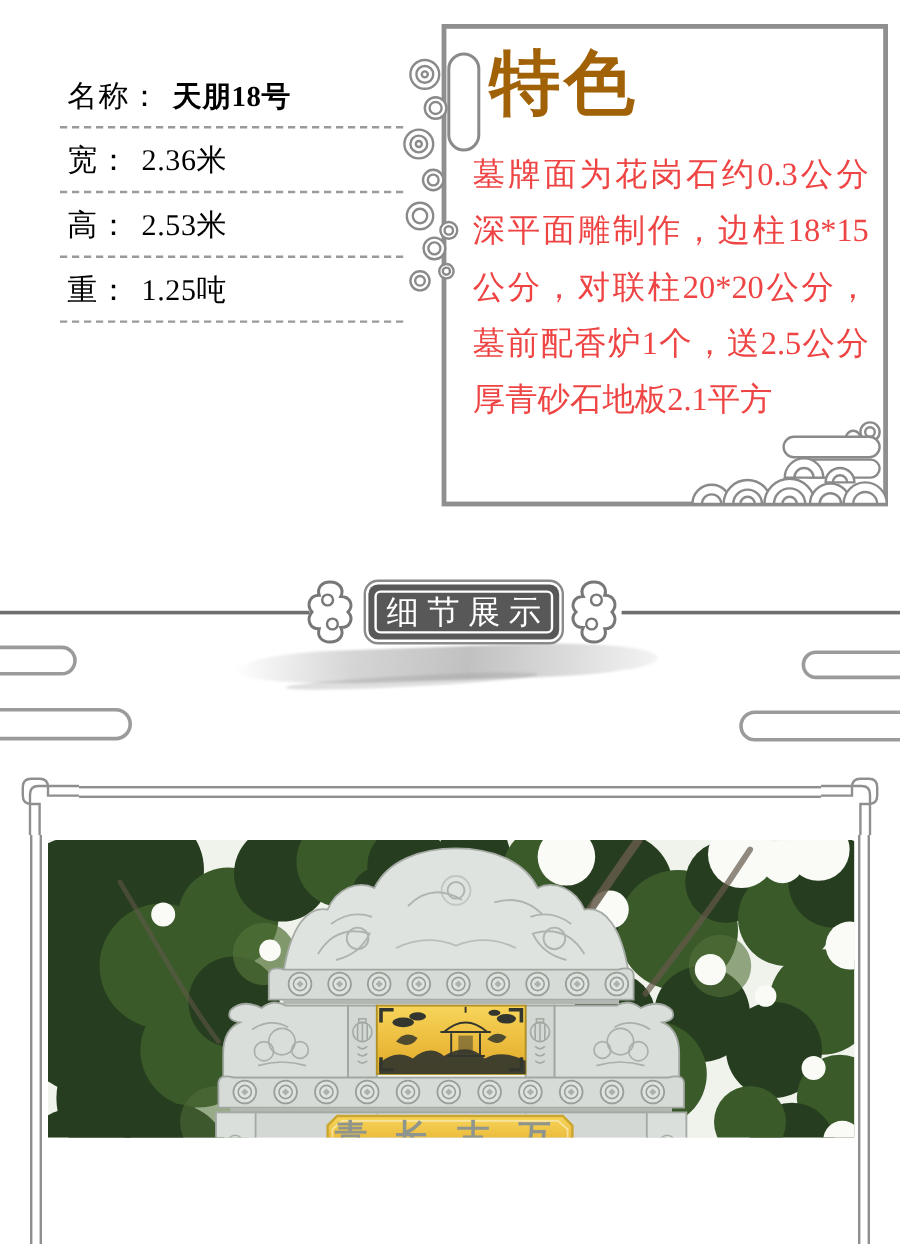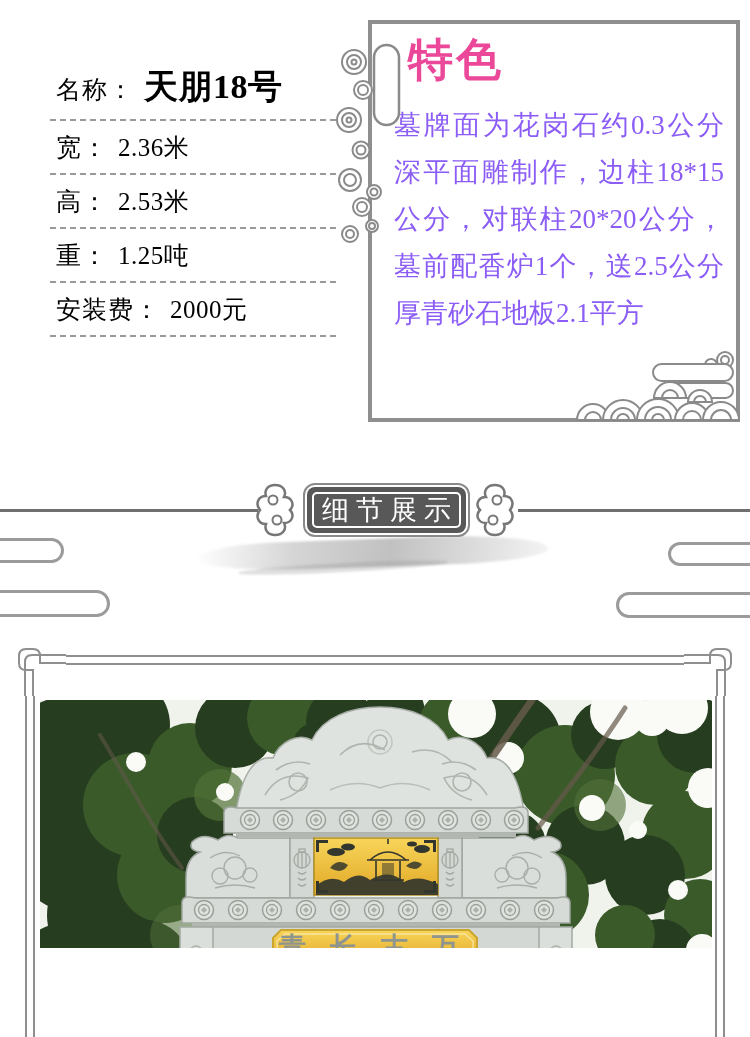--- a/index.html
+++ b/index.html
@@ -8,33 +8,33 @@
     font-family:"Liberation Serif","DejaVu Serif",serif;color:#2e2e2e;
   }
   
   .specs{position:absolute;left:50px;top:32px;width:286px;}
   .spec-row{
     display:flex;align-items:baseline;gap:10px;
     padding:10px 0 9px 6px;border-bottom:2px dashed #9a9a9a;
     font-size:25px;color:#000000;letter-spacing:1px;white-space:nowrap;
   }
   .spec-row .val{letter-spacing:0.5px;}
-  .spec-row.bold .val{font-weight:bold;font-size:34px;margin-top:22px;}
+  .spec-row.bold .val{font-weight:bold;font-size:24px;margin-top:22px;}
   
   .feature-box{
     position:absolute;left:368px;top:20px;width:372px;height:402px;
     border:4px solid #8f8f8f;box-sizing:border-box;background:#fff;
   }
   .feature-title{
-    margin:6px 0 0 36px;font-size:45px;font-weight:900;color:#ec4899;
+    margin:6px 0 0 36px;font-size:59px;font-weight:900;color:#a16207;
     font-family:Liberation Mono, monospace;letter-spacing:3px;
   }
   .feature-body{
     margin:12px 12px 0 22px;font-size:27px;line-height:47px;
-    text-align:justify;color:#8b5cf6;
+    text-align:justify;color:#ef4444;
   }
   .deco{position:absolute;pointer-events:none;}
   
   .divider-line{position:absolute;top:509px;height:3px;background:#6f6f6f;}
   .divider-line.left{left:0;width:258px;}
   .divider-line.right{left:518px;width:232px;}
   .section-badge{
     position:absolute;left:303px;top:483px;width:167px;height:54px;box-sizing:border-box;
     border:2px solid #8a8a8a;border-radius:12px;background:#fff;padding:2px;
   }
@@ -83,24 +83,20 @@
     <span>宽：</span>
     <span class="val">2.36米</span>
   </div>
   <div class="spec-row">
     <span>高：</span>
     <span class="val">2.53米</span>
   </div>
   <div class="spec-row">
     <span>重：</span>
     <span class="val">1.25吨</span>
-  </div>
-  <div class="spec-row">
-    <span>安装费：</span>
-    <span class="val">2000元</span>
   </div>
 </div>
 
 <div class="feature-box">
   <div class="feature-title">特色</div>
   <p class="feature-body">墓牌面为花岗石约0.3公分深平面雕制作，边柱18*15公分，对联柱20*20公分，墓前配香炉1个，送2.5公分厚青砂石地板2.1平方</p>
 </div>
 
 <svg class="deco" style="left:334px;top:40px;" width="70" height="215" viewBox="0 0 70 215">
   <g stroke="#8a8a8a" fill="#ffffff" stroke-width="2">

